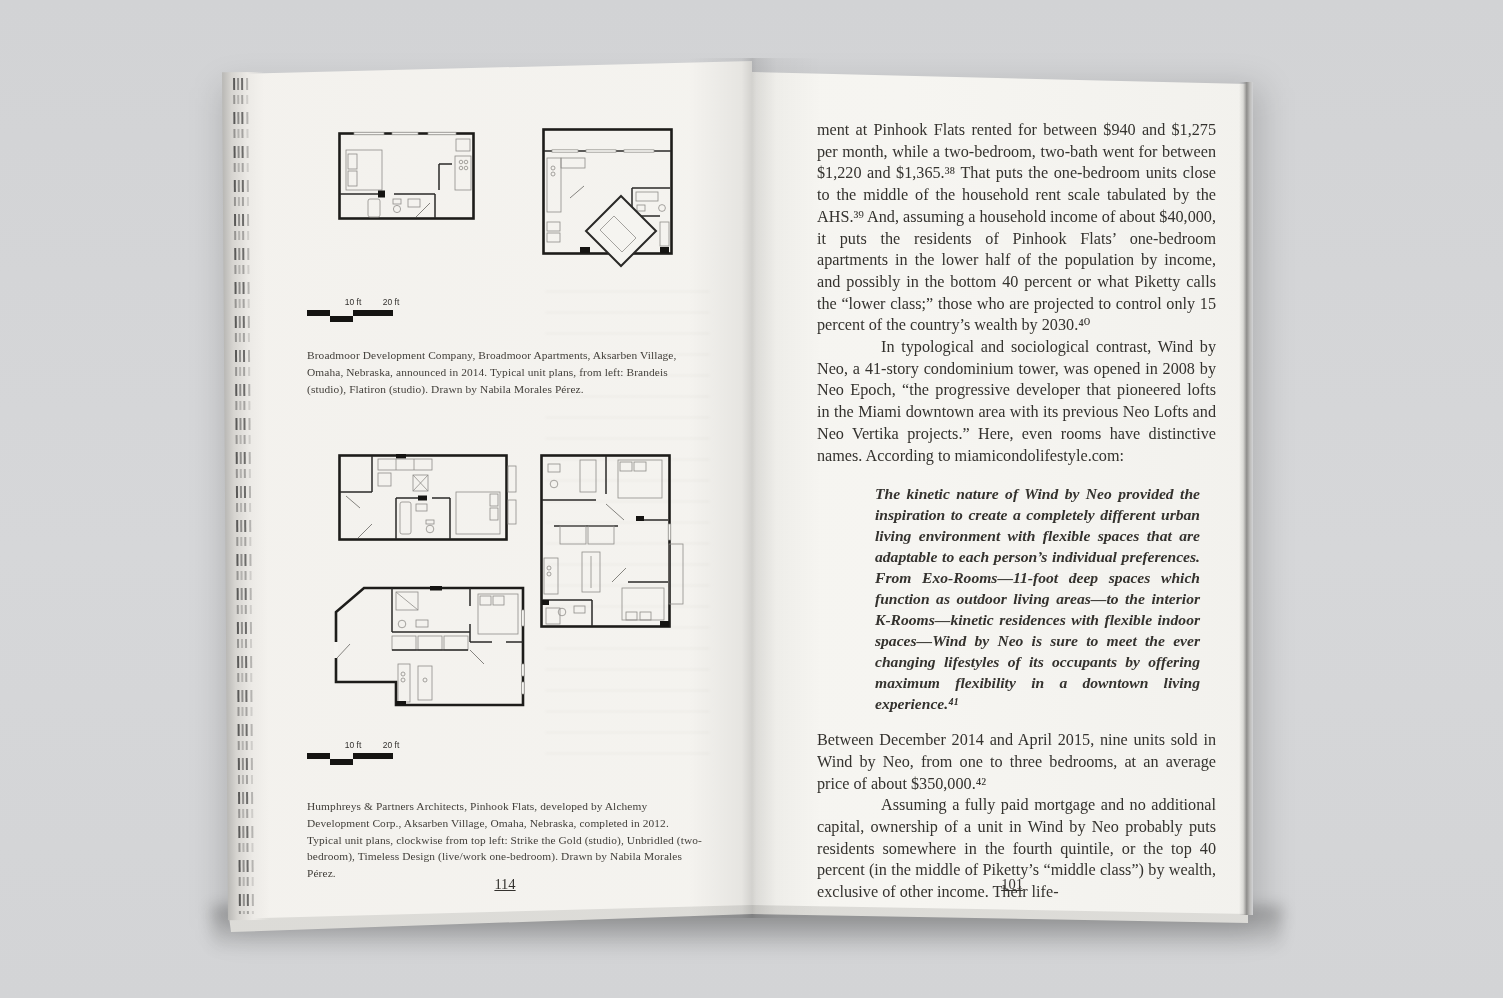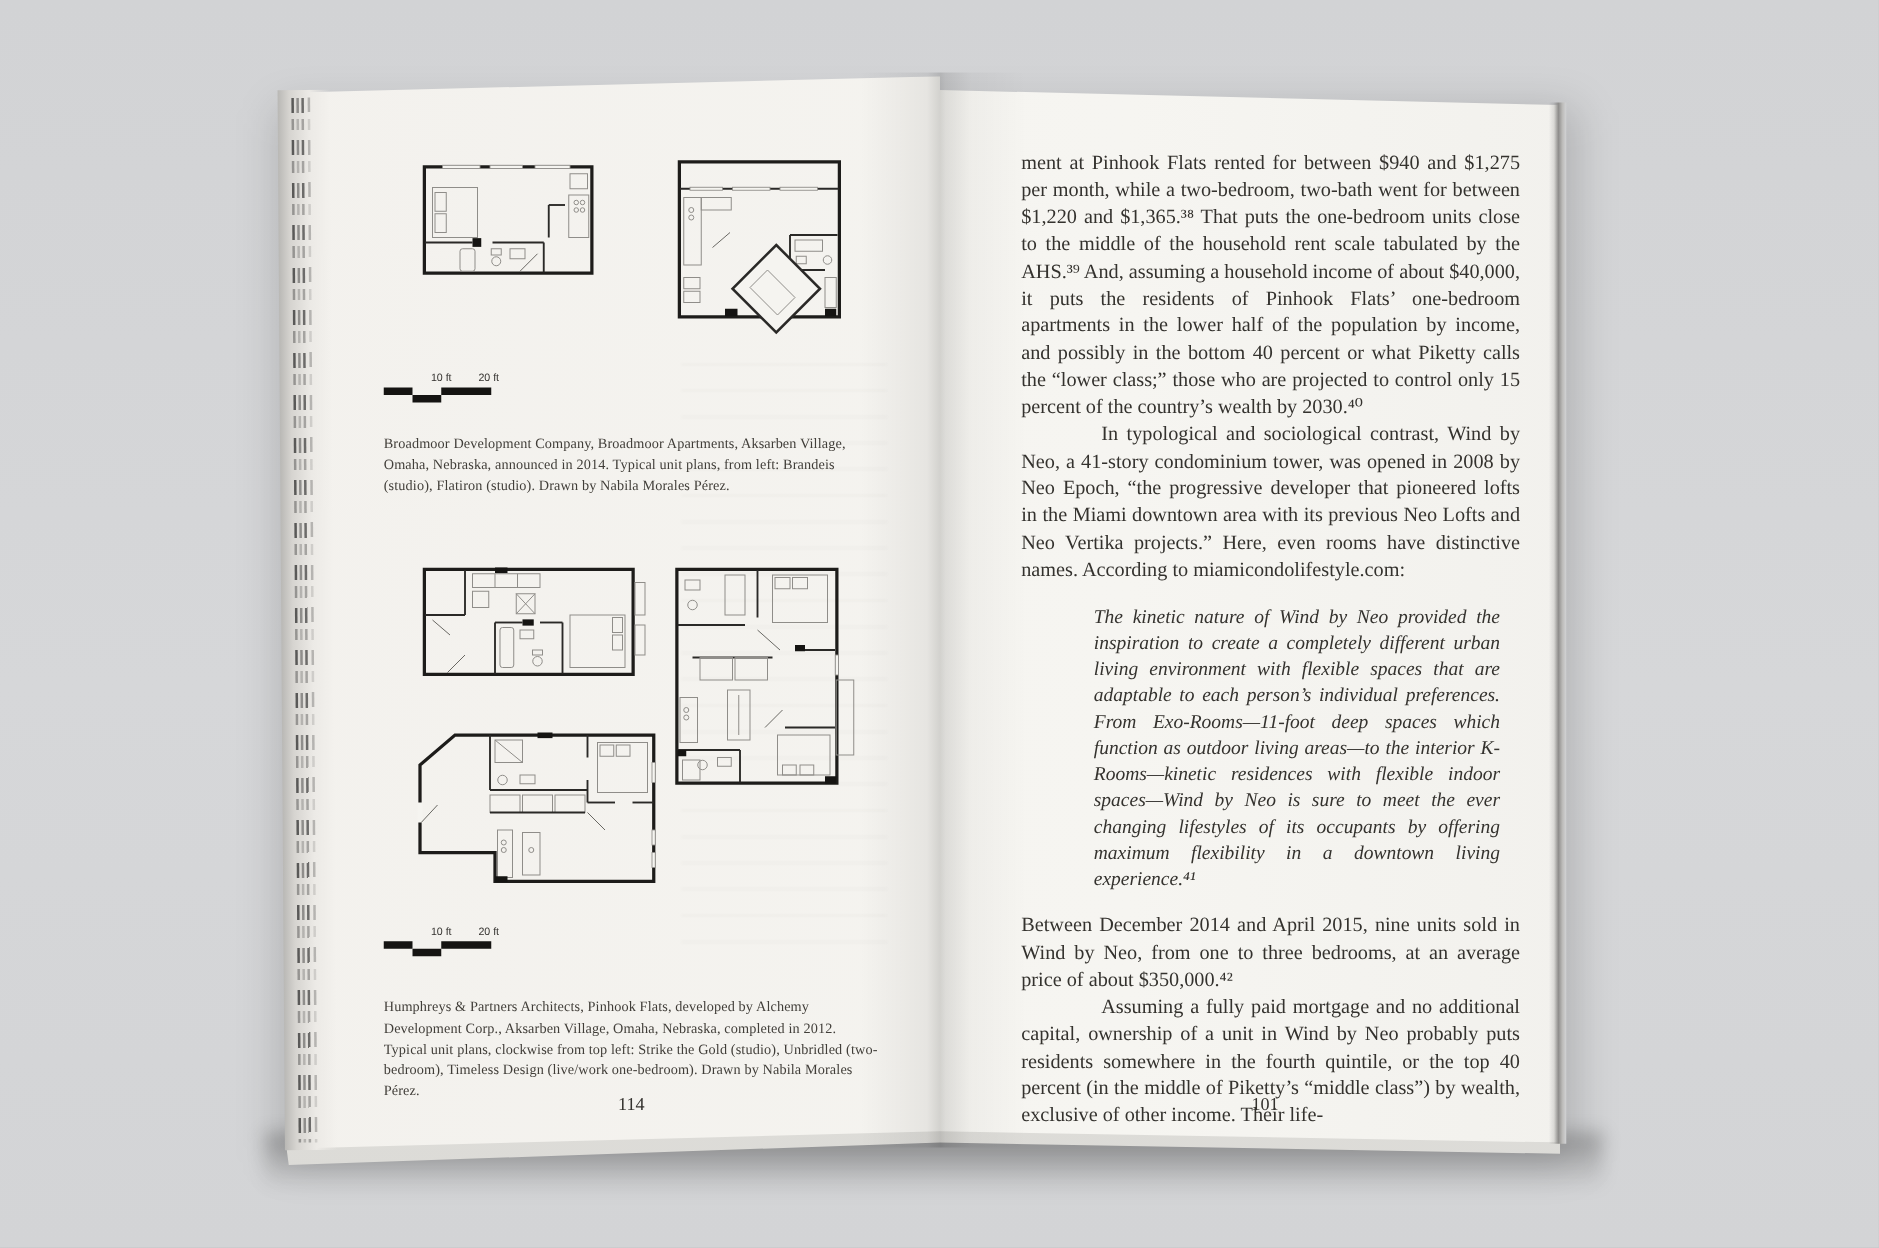--- a/index.html
+++ b/index.html
@@ -41,26 +41,26 @@
   .pi{fill:none;stroke:#2a2927;stroke-width:1.5;}
   .pi2{fill:#f5f4f0;stroke:#2a2927;stroke-width:2;}
   .pf{fill:none;stroke:#8f8d89;stroke-width:0.8;}
   .pd{fill:none;stroke:#55534f;stroke-width:0.7;}
   .pb{fill:#151412;stroke:none;}
   .pwin{fill:#f5f4f0;stroke:#8f8d89;stroke-width:0.7;}
   .sl{font:8.5px "Liberation Sans",sans-serif;fill:#33312e;}
   
   .caption{position:absolute;width:392px;font-size:11.4px;line-height:16.8px;color:#413e39;
     letter-spacing:0.1px;}
-  .pagenum{position:absolute;width:100px;text-align:center;font-size:14.5px;color:#34322e;}
+  .pagenum{position:absolute;width:100px;text-align:center;font-size:14.5px;color:#34322e;text-decoration:underline;}
   .textcol{position:absolute;left:817px;top:120px;width:399px;color:#34322e;}
   .textcol p{margin:0;text-align:justify;font-size:16.2px;line-height:21.7px;}
   .textcol p.indent{text-indent:64px;}
   .textcol blockquote{margin:16px 16px 16px 58px;font-style:italic;font-size:15.6px;
-    line-height:21px;text-align:justify;}
+    line-height:21px;text-align:justify;font-weight:bold;}
 </style>
 </head>
 <body>
 
 <div class="stage">
 
   <div class="book-shadow"></div>
   <div class="bottom-shadow"></div>
   <div class="bottom-block"></div>
 

